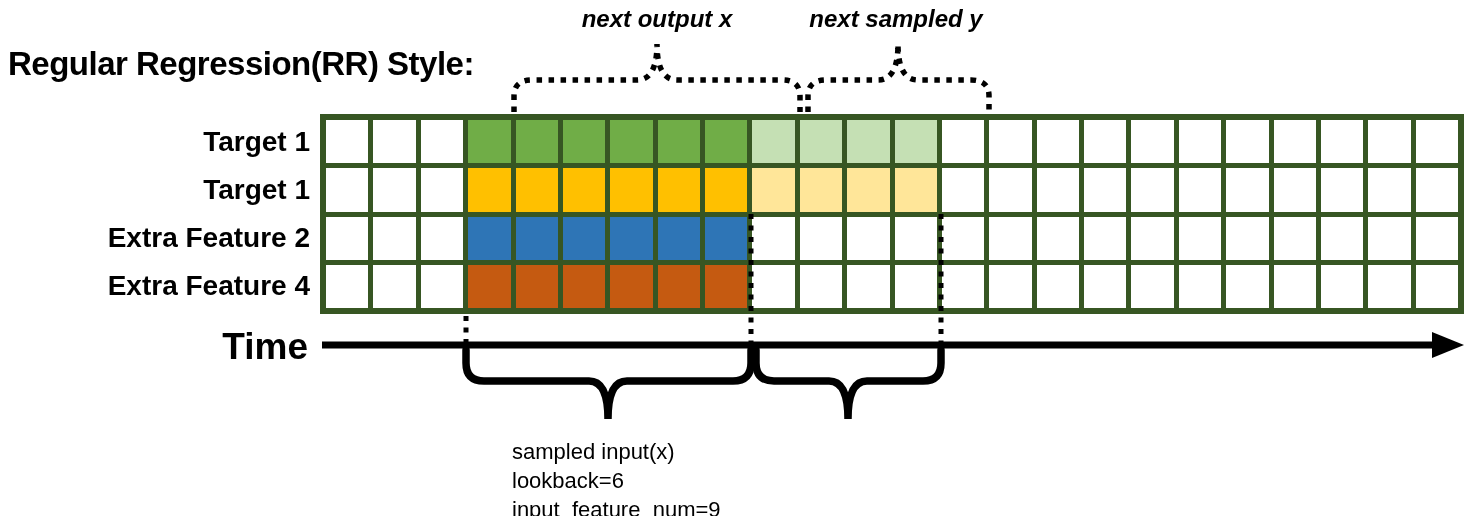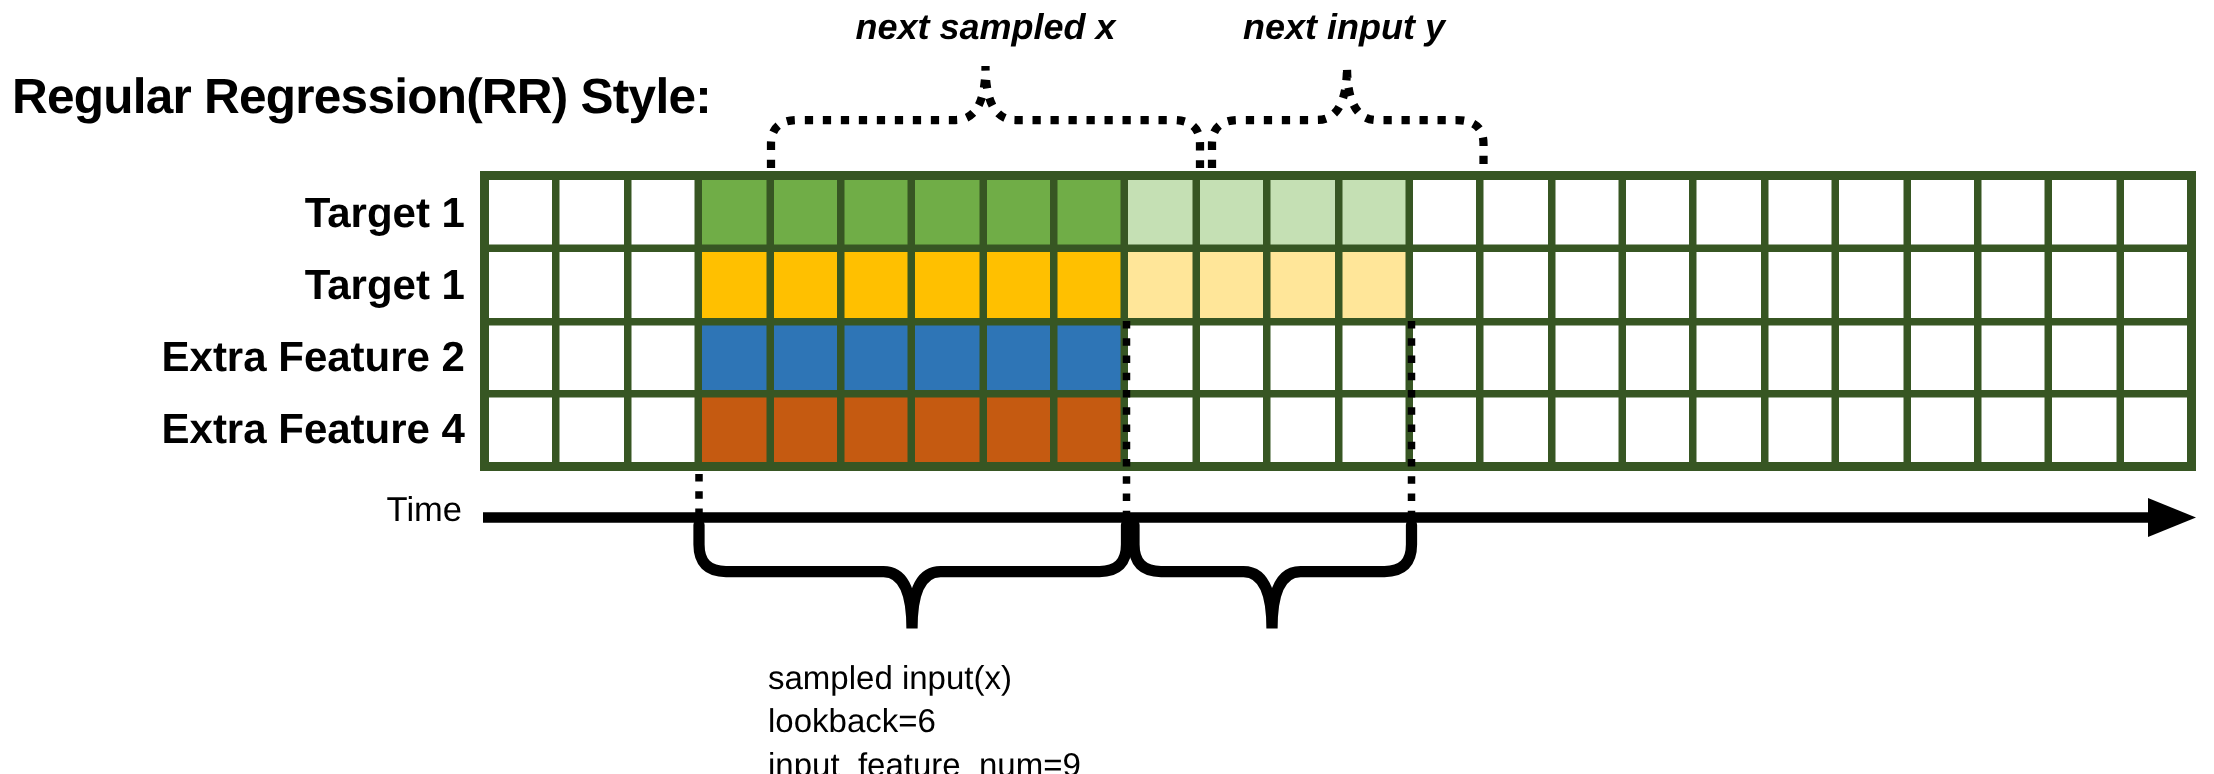--- a/index.html
+++ b/index.html
@@ -27,43 +27,43 @@
   .row-label.r3 { top:262px; }
   .grid {
     position:absolute; left:320px; top:114px; width:1144px; height:200px;
     box-sizing:border-box; display:grid;
     grid-template-columns:repeat(24,1fr); grid-template-rows:repeat(4,1fr);
     gap:5px; padding:6px;
   }
   .cell { width:100%; height:100%; }
   .time-label {
     position:absolute; left:220px; top:326px; width:88px; text-align:right;
-    font-size:23px; font-weight:normal;
+    font-size:37px; font-weight:bold;
   }
   .ann-block {
     position:absolute; top:421px; font-size:22px; line-height:29px; white-space:nowrap;margin-top:16px;
   }
   .ann-block.input  { left:512px; }
   .ann-block.output { left:766px; }
   svg.overlay { position:absolute; left:0; top:0; width:1476px; height:516px; pointer-events:none; }
   .dotted-brace { fill:none; stroke:#000; stroke-width:5.5; stroke-dasharray:5.5 6.5; }
   .dotted-line  { fill:none; stroke:#000; stroke-width:5;   stroke-dasharray:5 6.5; }
   .solid-brace  { fill:none; stroke:#000; stroke-width:7.5; stroke-linecap:round; }
   .timeline     { stroke:#000; stroke-width:7; }
   .arrowhead    { fill:#000; stroke:none; }
 </style>
 </head>
 <body>
 
 <div class="canvas">
 
   <div class="title">Regular Regression(RR) Style:</div>
 
-  <div class="next-label x">next sampled x</div>
-  <div class="next-label y">next input y</div>
+  <div class="next-label x">next output x</div>
+  <div class="next-label y">next sampled y</div>
 
   <div class="row-label r0">Target 1</div>
   <div class="row-label r1">Target 1</div>
   <div class="row-label r2">Extra Feature 2</div>
   <div class="row-label r3">Extra Feature 4</div>
 
   <div class="grid" style="background: rgb(55, 86, 35);">
       <div class="cell" style="background: rgb(255, 255, 255);"></div>
       <div class="cell" style="background: rgb(255, 255, 255);"></div>
       <div class="cell" style="background: rgb(255, 255, 255);"></div>

